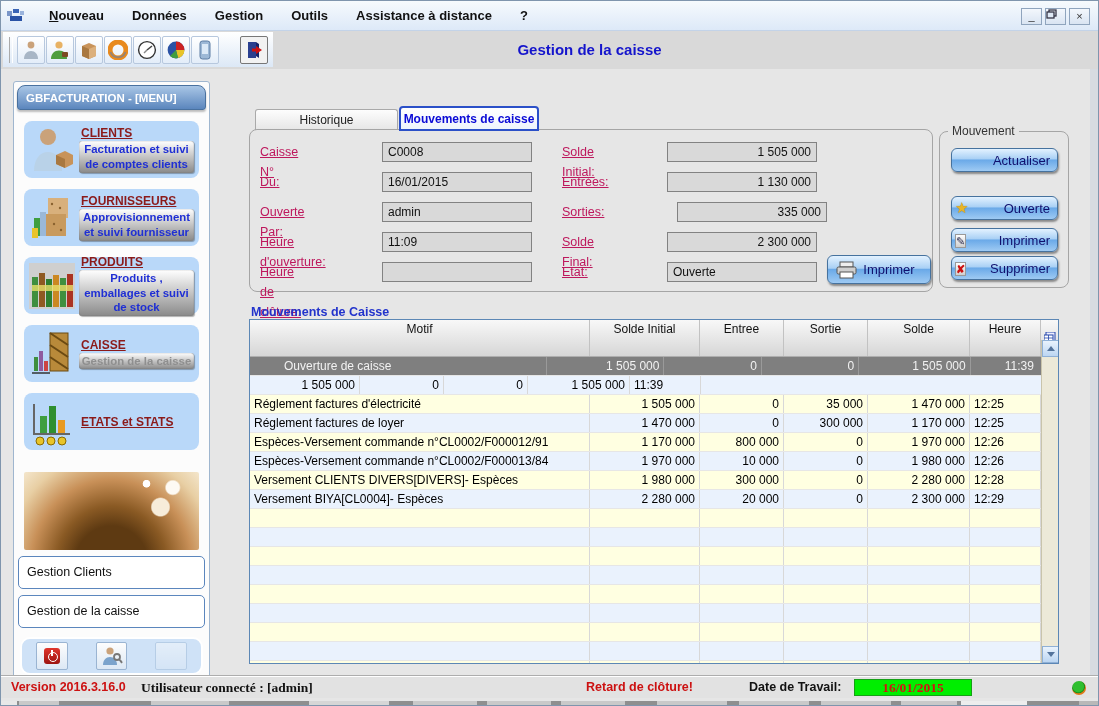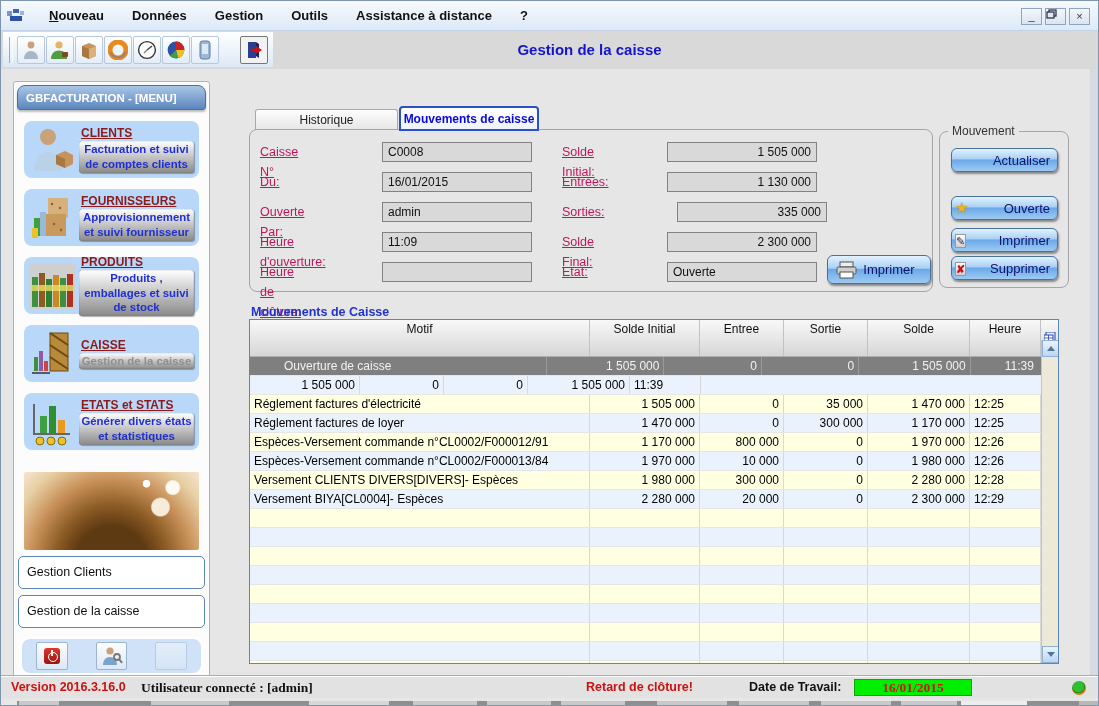--- a/index.html
+++ b/index.html
@@ -311,21 +311,20 @@
             <rect x="19" y="8" width="7" height="28" fill="#2f8f2f"></rect>
             <rect x="28" y="22" width="7" height="14" fill="#e89a22"></rect>
             <path d="M4 6v30h36" stroke="#666" stroke-width="2" fill="none"></path>
             <circle cx="10" cy="43" r="4" fill="#e8c42a" stroke="#8a6a00"></circle>
             <circle cx="21" cy="43" r="4" fill="#e8c42a" stroke="#8a6a00"></circle>
             <circle cx="32" cy="43" r="4" fill="#e8c42a" stroke="#8a6a00"></circle>
           </svg>
       </div>
       <div class="sb-tx">
         <div class="sb-title">ETATS et STATS</div>
-        <div class="sb-sub">Générer divers états et statistiques</div>
       </div>
     </div>
 
     <div class="sb-photo"></div>
 
     <div class="sb-list">Gestion Clients</div>
     <div class="sb-list">Gestion de la caisse</div>
 
     <div class="sb-btnrow">
       <div class="sb-bb">

